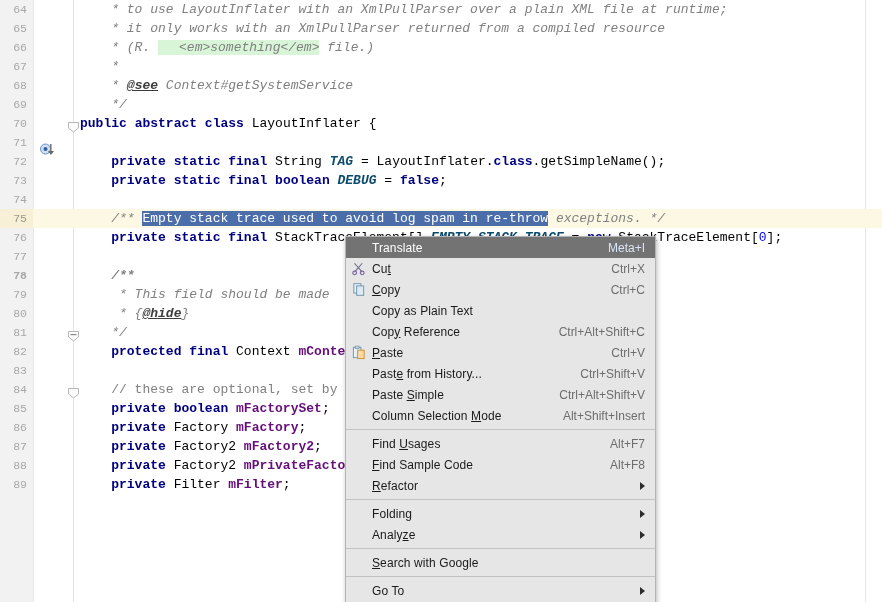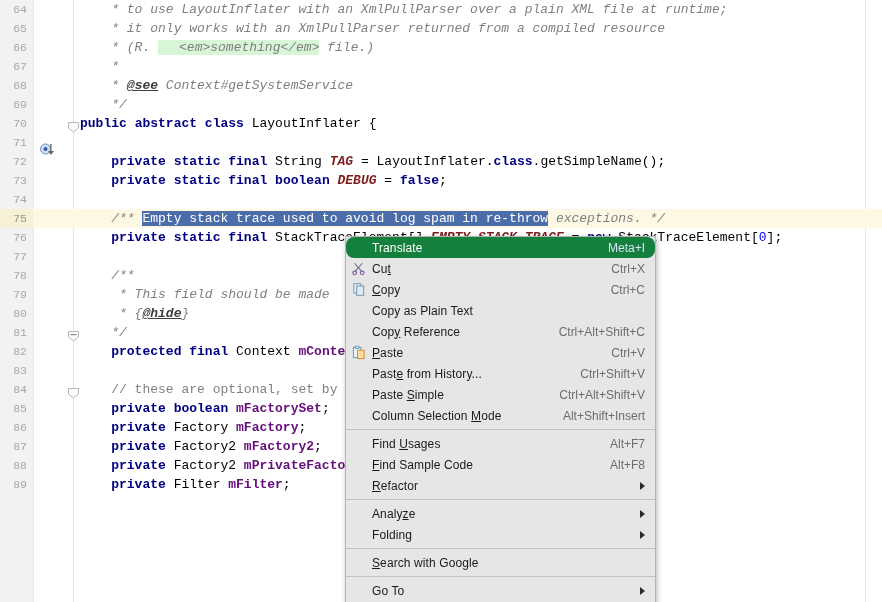--- a/index.html
+++ b/index.html
@@ -94,21 +94,21 @@
     line-height: 19px;
     font-family: "Liberation Mono", monospace;
     font-size: 13px;
     color: #000000;
     white-space: pre;
   }
 
   
   .kw   { color: #000080; font-weight: bold; }
   .fld  { color: #660e7a; font-weight: bold; }
-  .sfld { color: #7f1d1d; font-weight: bold; font-style: italic; }
+  .sfld { color: #0c4a6e; font-weight: bold; font-style: italic; }
   .num  { color: #0000ff; }
   .cmt  { color: #808080; }
   .doc  { color: #808080; font-style: italic; }
   .dtag { color: #3d3d3d; font-style: italic; font-weight: bold; text-decoration: underline; }
   .hl   { background: #d8f5d8; padding-left: 21px; }
   .sel  { background: #4b6eaa; color: #ffffff; }
   .cls  { color: #000000; }
   .fold-minus, .fold-plus, .fold-end, .fold-mid {
     position: absolute;
     left: 67px;
@@ -138,23 +138,22 @@
   .mi {
     position: relative;
     height: 21px;
     display: flex;
     align-items: center;
     padding: 0 10px 0 26px;
     cursor: default;
     white-space: nowrap;
   }
   .mi.sel-item {
-    background: #15803d;
+    background: #737373;
     color: #ffffff;
-    border-radius: 8px;
   }
   .mi .mlabel {
     flex: 0 1 auto;
     font-size: 12px;
     letter-spacing: 0.1px;
   }
   .mi .mshort {
     margin-left: auto;
     font-size: 12px;
     color: #6d6d6d;
@@ -201,21 +200,21 @@
         <div class="line" style="top: 76px;"><div class="lnum">68</div><div class="ctext">    <span class="doc">* </span><span class="dtag">@see</span><span class="doc"> Context#getSystemService</span></div></div>
         <div class="line" style="top: 95px;"><div class="lnum">69</div><div class="ctext">    <span class="doc">*/</span></div></div>
         <div class="line" style="top: 114px;"><div class="lnum">70</div><div class="ctext"><span class="kw">public</span> <span class="kw">abstract</span> <span class="kw">class</span> <span class="cls">LayoutInflater</span> {</div></div>
         <div class="line" style="top: 133px;"><div class="lnum">71</div><div class="ctext"></div></div>
         <div class="line" style="top: 152px;"><div class="lnum">72</div><div class="ctext">    <span class="kw">private</span> <span class="kw">static</span> <span class="kw">final</span> <span class="cls">String</span> <span class="sfld">TAG</span> = LayoutInflater.<span class="kw">class</span>.getSimpleName();</div></div>
         <div class="line" style="top: 171px;"><div class="lnum">73</div><div class="ctext">    <span class="kw">private</span> <span class="kw">static</span> <span class="kw">final</span> <span class="kw">boolean</span> <span class="sfld">DEBUG</span> = <span class="kw">false</span>;</div></div>
         <div class="line" style="top: 190px;"><div class="lnum">74</div><div class="ctext"></div></div>
         <div class="line cur" style="top: 209px;"><div class="lnum">75</div><div class="ctext">    <span class="doc">/** </span><span class="sel">Empty stack trace used to avoid log spam in re-throw</span><span class="doc"> exceptions. */</span></div></div>
         <div class="line" style="top: 228px;"><div class="lnum">76</div><div class="ctext">    <span class="kw">private</span> <span class="kw">static</span> <span class="kw">final</span> StackTraceElement[] <span class="sfld">EMPTY_STACK_TRACE</span> = <span class="kw">new</span> StackTraceElement[<span class="num">0</span>];</div></div>
         <div class="line" style="top: 247px;"><div class="lnum">77</div><div class="ctext"></div></div>
-        <div class="line" style="top: 266px;"><div class="lnum">78</div><div class="ctext">    <span class="doc">/**</span></div></div>
+        <div class="line" style="top: 266px; font-weight: bold;"><div class="lnum">78</div><div class="ctext">    <span class="doc">/**</span></div></div>
         <div class="line" style="top: 285px;"><div class="lnum">79</div><div class="ctext">    <span class="doc"> * This field should be made</span></div></div>
         <div class="line" style="top: 304px;"><div class="lnum">80</div><div class="ctext">    <span class="doc"> * {</span><span class="dtag">@hide</span><span class="doc">}</span></div></div>
         <div class="line" style="top: 323px;"><div class="lnum">81</div><div class="ctext">    <span class="doc">*/</span></div></div>
         <div class="line" style="top: 342px;"><div class="lnum">82</div><div class="ctext">    <span class="kw">protected</span> <span class="kw">final</span> Context <span class="fld">mContext</span>;</div></div>
         <div class="line" style="top: 361px;"><div class="lnum">83</div><div class="ctext"></div></div>
         <div class="line" style="top: 380px;"><div class="lnum">84</div><div class="ctext">    <span class="cmt">// these are optional, set by</span></div></div>
         <div class="line" style="top: 399px;"><div class="lnum">85</div><div class="ctext">    <span class="kw">private</span> <span class="kw">boolean</span> <span class="fld">mFactorySet</span>;</div></div>
         <div class="line" style="top: 418px;"><div class="lnum">86</div><div class="ctext">    <span class="kw">private</span> Factory <span class="fld">mFactory</span>;</div></div>
         <div class="line" style="top: 437px;"><div class="lnum">87</div><div class="ctext">    <span class="kw">private</span> Factory2 <span class="fld">mFactory2</span>;</div></div>
         <div class="line" style="top: 456px;"><div class="lnum">88</div><div class="ctext">    <span class="kw">private</span> Factory2 <span class="fld">mPrivateFactory</span>;</div></div>
@@ -302,27 +301,27 @@
       <div class="mi">
         <span class="mlabel"><span class="u">F</span>ind Sample Code</span>
         <span class="mshort">Alt+F8</span>
       </div>
       <div class="mi">
         <span class="mlabel"><span class="u">R</span>efactor</span>
         <span class="arrow"></span>
       </div>
       <div class="msep"></div>
       <div class="mi">
+        <span class="mlabel">Folding</span>
+        <span class="arrow"></span>
+      </div>
+      <div class="mi">
         <span class="mlabel">Analy<span class="u">z</span>e</span>
         <span class="arrow"></span>
       </div>
-      <div class="mi">
-        <span class="mlabel">Folding</span>
-        <span class="arrow"></span>
-      </div>
       <div class="msep"></div>
       <div class="mi">
         <span class="mlabel"><span class="u">S</span>earch with Google</span>
       </div>
       <div class="msep"></div>
       <div class="mi">
         <span class="mlabel">Go To</span>
         <span class="arrow"></span>
       </div>
       <div class="mi"></div>

